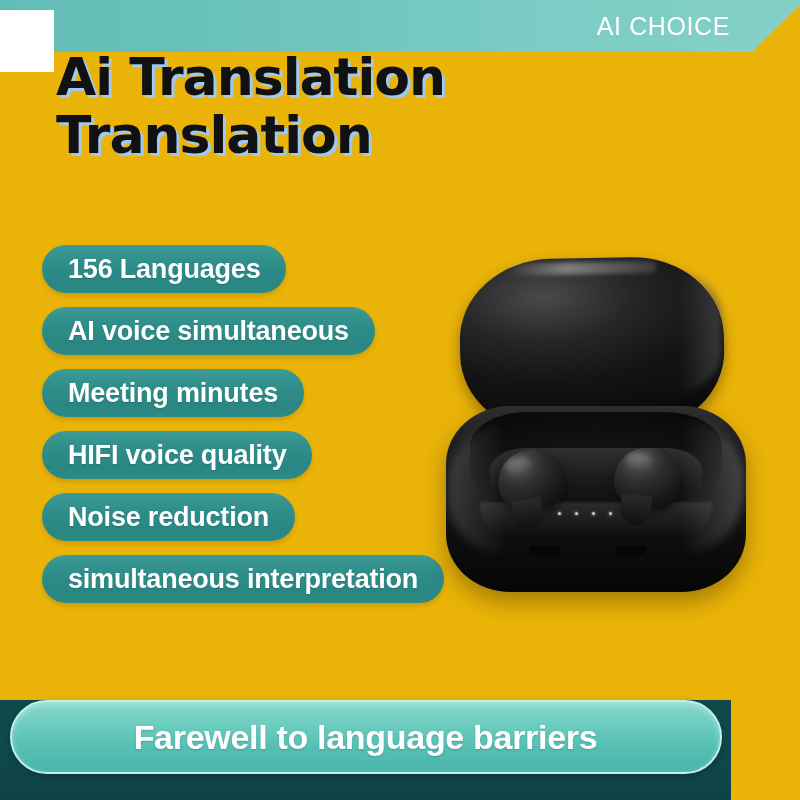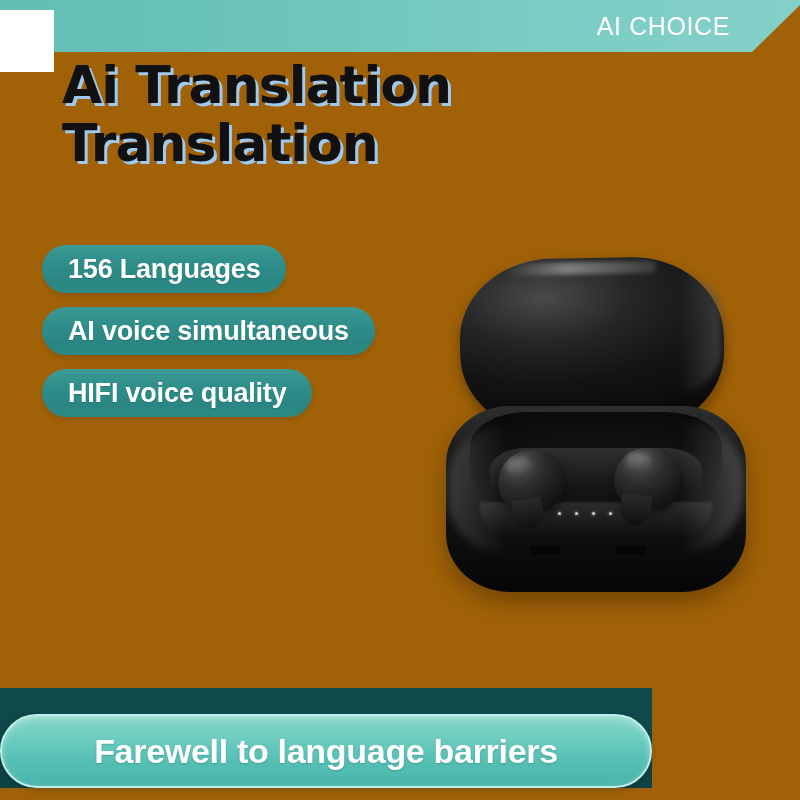--- a/index.html
+++ b/index.html
@@ -6,21 +6,21 @@
   html, body {
     width:800px; height:800px;
     background:#ffffff;
     font-family:"Liberation Sans", sans-serif;
     overflow:hidden;
   }
 
   #poster {
     position:relative;
     width:800px; height:800px;
-    background:#a16207;
+    background:#eab308;
   }
 
   
   .top-banner {
     position:absolute;
     left:-10px; top:0;
     width:815px; height:52px;
     background:linear-gradient(90deg,#62bdb4 0%, #6cc4bb 35%, #7ccdc5 70%, #84d0c8 100%);
     border-bottom-left-radius:40px;
     -webkit-clip-path: polygon(0 0, 100% 0, 93.5% 100%, 0 100%);
@@ -52,23 +52,22 @@
     color:#ffffff;
     font-size:25px;
     font-weight:400;
     letter-spacing:0.6px;
     line-height:1;
   }
 
   
   .headline {
     position:absolute;
-    left:56px; top:56px;
+    left:56px; top:48px;
     width:620px;
-    margin-left:6px;
   }
   .headline-line {
     display:block;
     font-family:"DejaVu Sans", sans-serif;
     font-weight:bold;
     font-size:52px;
     line-height:1.12;
     color:#111111;
     letter-spacing:-1px;
     text-shadow: 3px 3px 0 #9fc9ef;
@@ -228,25 +227,25 @@
     width:30px; height:9px;
     background:#050505;
     border-radius:2px;
   }
   .case-hinge-l { left:84px; }
   .case-hinge-r { left:170px; }
 
   
   .bottom-banner {
     position:absolute;
-    left:0; bottom:12px;
-    width:652px; height:100px;
+    left:0; bottom:0;
+    width:731px; height:100px;
     background:linear-gradient(180deg,#0f4a4d 0%, #10484b 50%, #0e4346 100%);
     display:flex;
-    align-items:flex-end;
+    align-items:flex-start;
     justify-content:center;
   }
   .bottom-cta {
     width:712px; height:74px;
     border-radius:40px;
     border:2px solid #bff0ea;
     background:linear-gradient(180deg,#88d8c9 0%, #6ecdc0 30%, #55bfb4 65%, #49b5ab 100%);
     display:flex;
     align-items:center;
     justify-content:center;
@@ -278,21 +277,30 @@
   </div>
 
   <div class="pill-list">
     <div class="pill">
       <span class="pill-label">156 Languages</span>
     </div>
     <div class="pill">
       <span class="pill-label">AI voice simultaneous</span>
     </div>
     <div class="pill">
+      <span class="pill-label">Meeting minutes</span>
+    </div>
+    <div class="pill">
       <span class="pill-label">HIFI voice quality</span>
+    </div>
+    <div class="pill">
+      <span class="pill-label">Noise reduction</span>
+    </div>
+    <div class="pill">
+      <span class="pill-label">simultaneous interpretation</span>
     </div>
   </div>
 
   <div class="product">
     <div class="case-lid">
       <div class="case-lid-top-sheen"></div>
       <div class="case-lid-edge"></div>
     </div>
 
     <div class="case-base">

